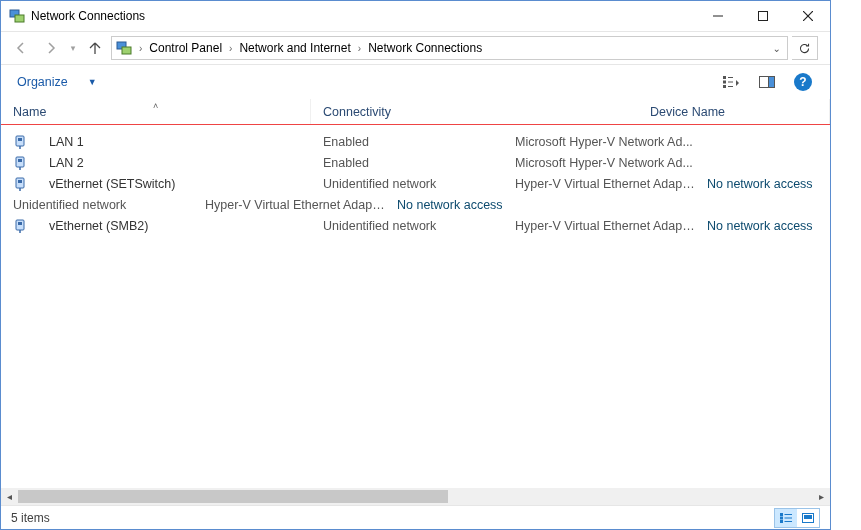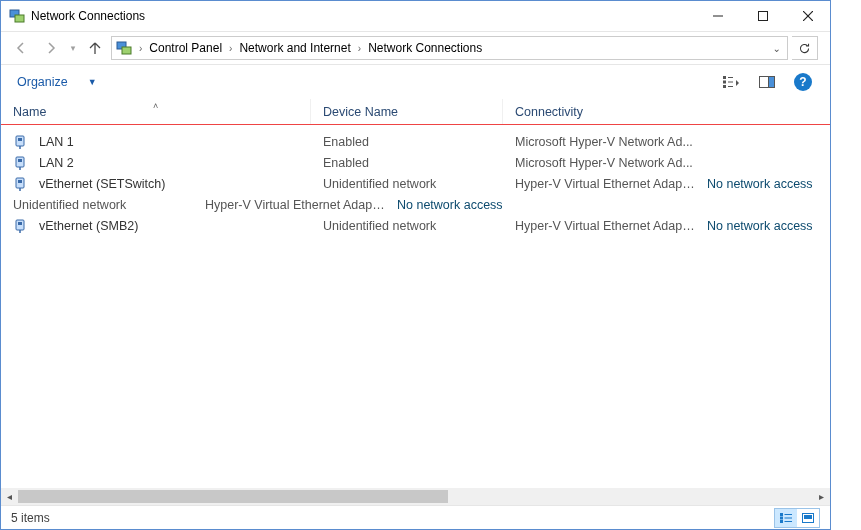--- a/index.html
+++ b/index.html
@@ -35,21 +35,21 @@
   .col { height:100%; display:flex; align-items:center; padding-left:12px; border-right:1px solid #f0f0f0; }
   .col.name { width:310px; }
   .col.status { width:192px; }
   .col.device { width:192px; }
   .col.conn { flex:1; border-right:none; }
   .sort-caret { position:absolute; left:152px; top:2px; font-size:9px; color:#666; }
 
   .list { flex:1; overflow:hidden; font-size:12.5px; color:#333; padding-top:6px; }
   .row { height:21px; display:flex; align-items:center; }
   .cell { padding-left:12px; white-space:nowrap; overflow:hidden; text-overflow:ellipsis; }
-  .cell.name { width:310px; display:flex; gap:12px; }
+  .cell.name { width:310px; display:flex; gap:22px; }
   .cell.status { width:192px; color:#555; }
   .cell.device { width:192px; color:#555; }
   .cell.conn { flex:1; color:#0c4a6e; }
   .net-icon { width:14px; height:14px; }
 
   .scrollbar { height:17px; background:#f0f0f0; display:flex; align-items:center; }
   .sb-btn { width:17px; height:17px; display:flex; align-items:center; justify-content:center; color:#555; font-size:10px; background:#f0f0f0; }
   .sb-track { flex:1; height:17px; background:#f0f0f0; position:relative; }
   .sb-thumb { position:absolute; left:0; top:2px; height:13px; width:430px; background:#c8c8c8; }
 
@@ -151,25 +151,25 @@
     <div class="tb-btn">
       <div class="help-icon">?</div>
     </div>
   </div>
 
   <div class="columns">
     <div class="col name">
         <span>Name</span>
       </div>
     <span class="sort-caret">˄</span>
+    <div class="col conn">
+        <span>Connectivity</span>
+      </div>
     <div class="col device">
         <span>Device Name</span>
-      </div>
-    <div class="col conn">
-        <span>Connectivity</span>
       </div>
   </div>
 
   <div class="list" id="list">
       <div class="row">
         <div class="cell name">
           <svg class="net-icon" viewBox="0 0 14 14">
             <rect x="3" y="1" width="8" height="10" rx="1" fill="#c8dffb" stroke="#3a6aa8"></rect>
             <rect x="5" y="3" width="4" height="3" fill="#3a6aa8"></rect>
             <line x1="7" y1="11" x2="7" y2="14" stroke="#3a6aa8" stroke-width="1.5"></line>

